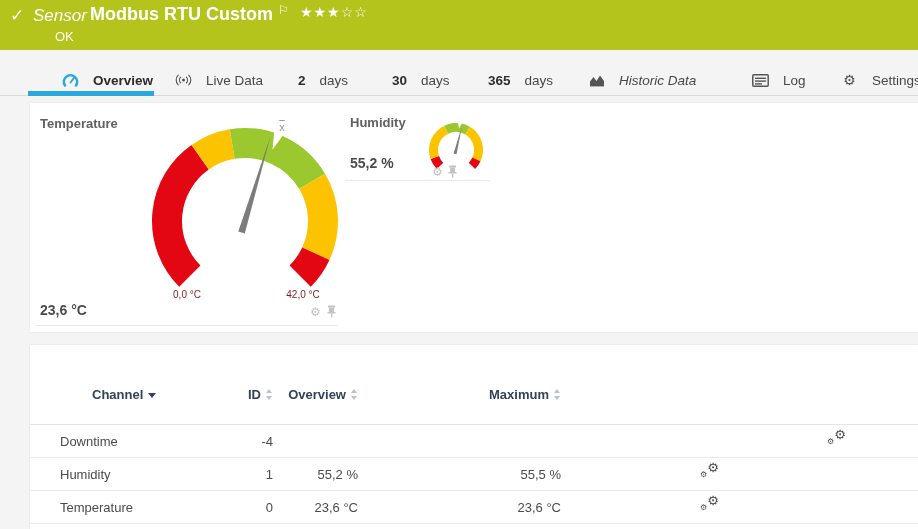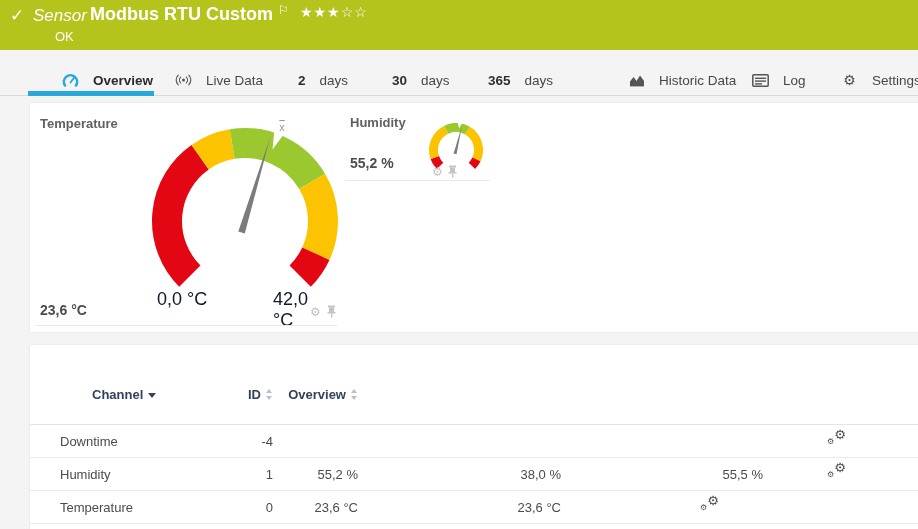--- a/index.html
+++ b/index.html
@@ -27,21 +27,21 @@
   .gear-glyph { font-family:"DejaVu Sans",sans-serif; font-size:14px; color:#4e4e4e; line-height:1; }
   #tab-underline { position:absolute; left:28px; top:41px; width:126px; height:5px; }
 
   
   .panel { position:absolute; background:#fff; box-shadow:0 0 2px rgba(0,0,0,.10); }
   #gauges-panel { left:30px; top:103px; width:888px; height:229px; }
   #table-panel  { left:30px; top:345px; width:888px; height:200px; }
 
   .gauge-name { position:absolute; font-size:13px; font-weight:600; color:#616161; }
   .gauge-value { position:absolute; font-size:14px; font-weight:bold; color:#4b4b4b; }
-  .gauge-minmax { position:absolute; width:60px; text-align:left; font-size:18px; color:#0f172a; }
+  .gauge-minmax { position:absolute; width:60px; text-align:center; font-size:10px; color:#7f1d1d; }
   .mean-label { position:absolute; font-size:11px; color:#9a9a9a; text-decoration:overline; }
   .sep-line { position:absolute; height:1px; background:#e9e9e9; }
   .corner-gear { position:absolute; font-family:"DejaVu Sans",sans-serif; font-size:12px; color:#c4c4c4; line-height:1; cursor:pointer; }
   .corner-pin { position:absolute; cursor:pointer; }
   .gauge-canvas { position:absolute; }
 
   
   .tgrid { display:grid; grid-template-columns:142px 73px 85px 203px 202px 1fr; padding:0 28px; align-items:start; }
   #thead { padding-top:42px; height:80px; border-bottom:1px solid #e4e4e4; }
   .th { font-size:13px; font-weight:bold; color:#33425b; line-height:15px; cursor:pointer; }
@@ -101,21 +101,21 @@
         <span>days</span>
       </div>
       <div class="tab" style="left: 392px;">
         <span class="num">30</span>
         <span>days</span>
       </div>
       <div class="tab" style="left: 488px;">
         <span class="num">365</span>
         <span>days</span>
       </div>
-      <div class="tab" style="left: 628px;">
+      <div class="tab" style="left: 588px; font-style: italic;">
         <span class="ticon">
           <svg width="16" height="14" viewBox="0 0 16 14">
             <path d="M1 12 V8.5 L4.5 4 L7.5 8 L11 2.5 L15 8 V12 Z" fill="#555"></path>
             <rect x="1" y="12" width="14" height="1.4" fill="#555"></rect>
           </svg>
         </span>
         <span>Historic Data</span>
       </div>
       <div class="tab" style="left: 752px;">
         <span class="ticon">
@@ -183,36 +183,36 @@
         </svg>
     </span>
     <div class="sep-line" style="left:315px; top:77px; width:145px;"></div>
   </div>
 
   <div id="table-panel" class="panel">
     <div id="thead" class="tgrid">
       <div class="th" style="padding-left:2px;margin-left:32px;"><span>Channel</span><span class="caret"></span></div>
       <div class="th r"><span>ID</span><span class="sort"></span></div>
       <div class="th r"><span>Overview</span><span class="sort"></span></div>
+      <div class="th r"><span>Maximum</span><span class="sort"></span></div>
       <div class="th"></div>
     </div>
     <div id="tbody">
         <div class="trow">
           <div class="td name">Downtime</div>
           <div class="td r">-4</div>
           <div class="td r"></div>
           <div class="td r"></div>
           <div class="td r"></div>
           <div class="td actions"><span class="chgear"><span class="g1">⚙</span><span class="g2">⚙</span></span></div>
         </div>
         <div class="trow">
           <div class="td name">Humidity</div>
           <div class="td r">1</div>
           <div class="td r">55,2 %</div>
-          <div class="td r">38,0 %</div>
           <div class="td r">55,5 %</div>
           <div class="td actions"><span class="chgear"><span class="g1">⚙</span><span class="g2">⚙</span></span></div>
         </div>
         <div class="trow">
           <div class="td name">Temperature</div>
           <div class="td r">0</div>
           <div class="td r">23,6 °C</div>
           <div class="td r">23,6 °C</div>
           <div class="td actions"><span class="chgear"><span class="g1">⚙</span><span class="g2">⚙</span></span></div>
         </div>

